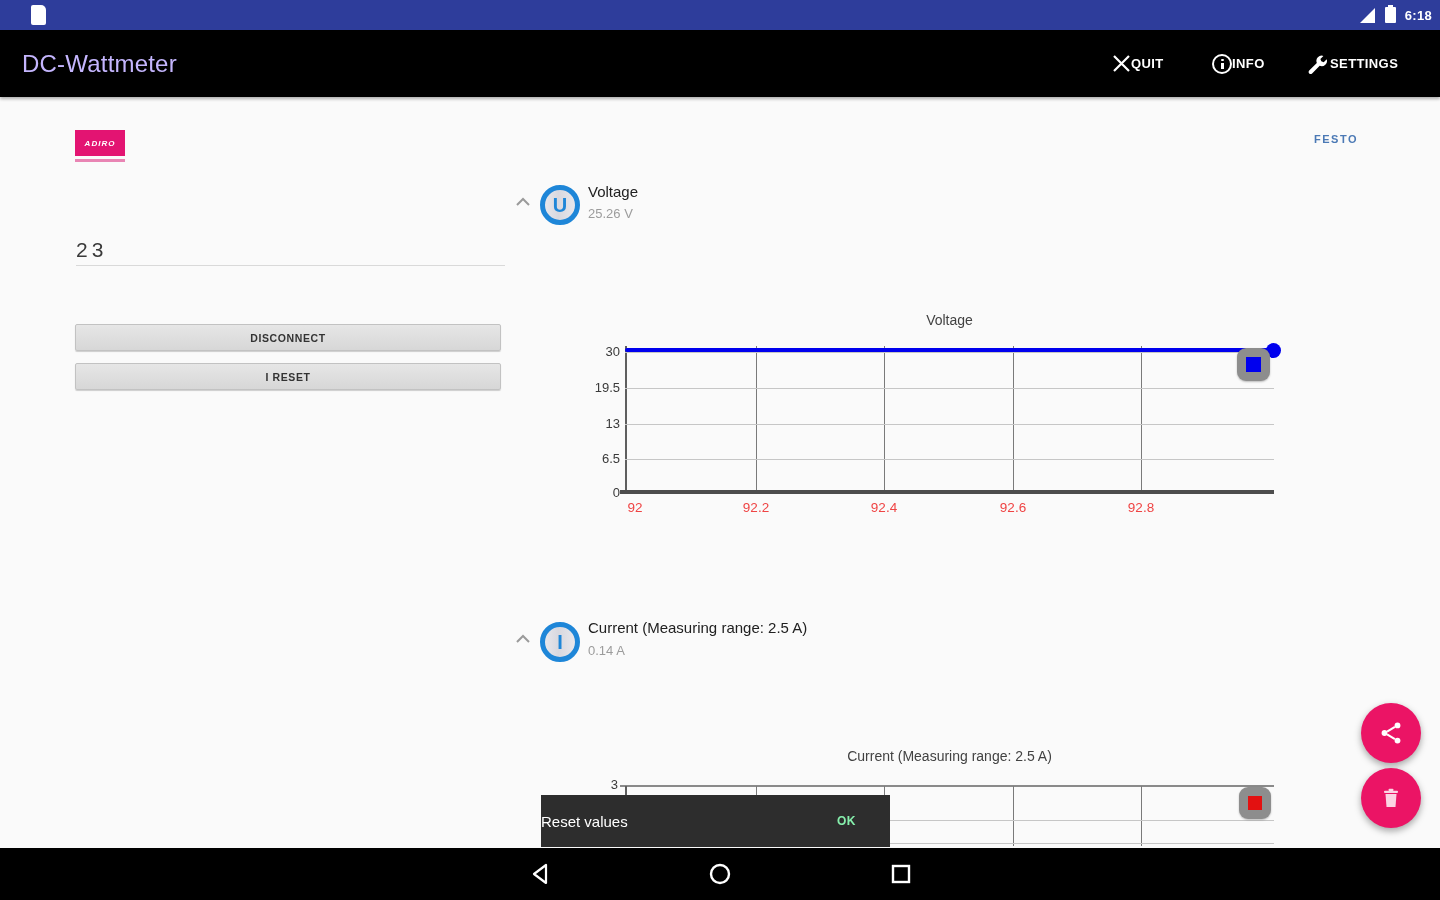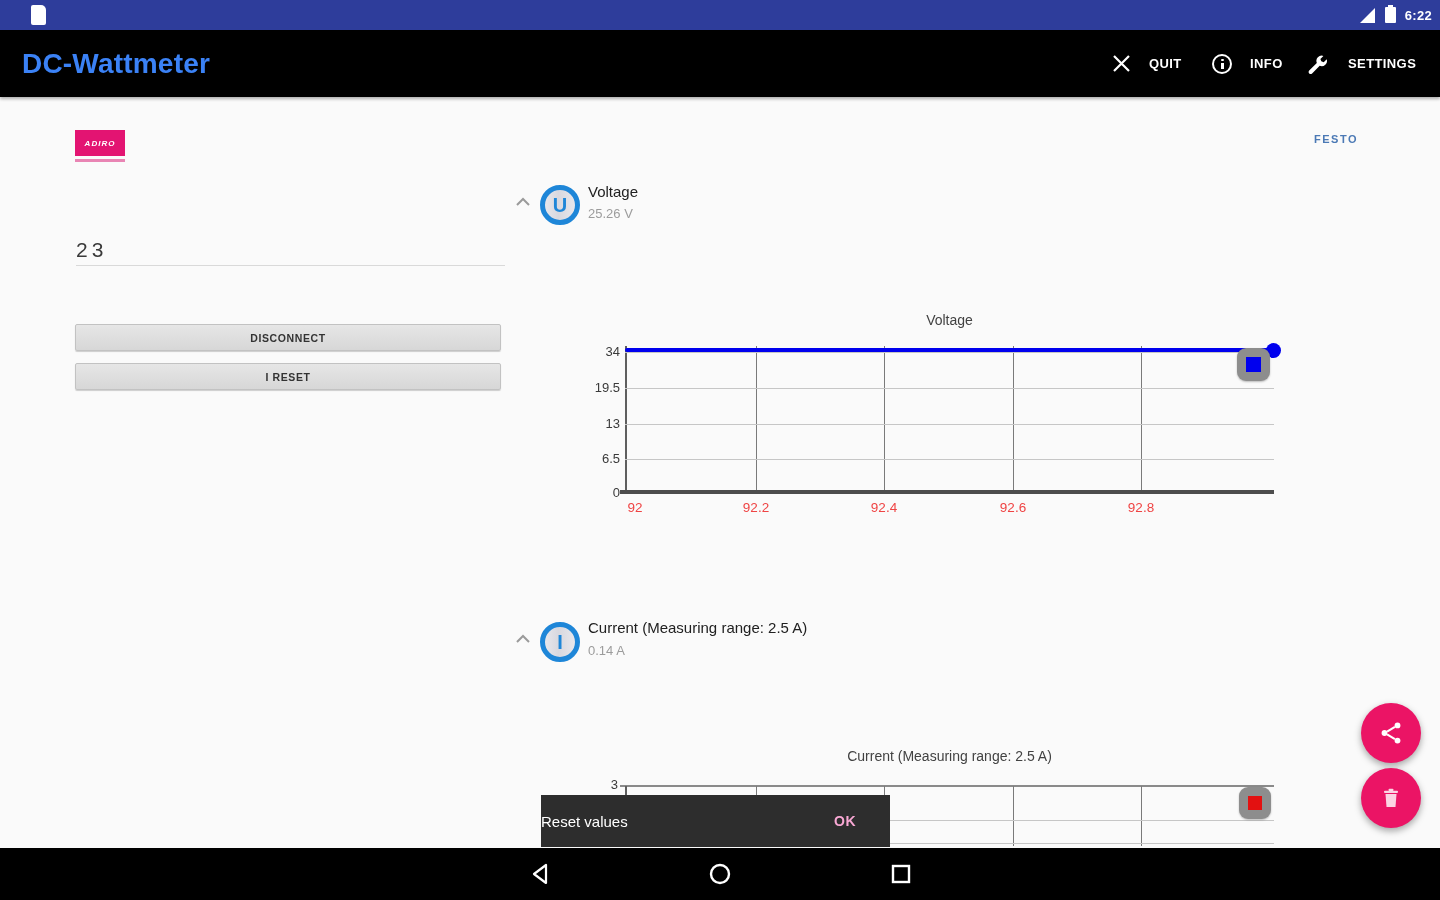--- a/index.html
+++ b/index.html
@@ -10,22 +10,22 @@
   
   .statusbar { position:absolute; left:0; top:0; width:1440px; height:30px; background:#2e3d9b; color:#fff; z-index:10; }
   .notif { position:absolute; left:31px; top:5px; width:15px; height:20px; background:#fff; border-radius:2px 5px 2px 2px; }
   .sb-right { position:absolute; right:8px; top:0; height:30px; display:flex; align-items:center; gap:9px; }
   .battery { width:11px; height:16px; background:#fff; border-radius:1px; position:relative; }
   .battery:before { content:""; position:absolute; top:-2px; left:3px; width:5px; height:2px; background:#fff; }
   .sb-time { font-size:13px; font-weight:bold; letter-spacing:.3px; }
 
   
   .appbar { position:absolute; left:0; top:30px; width:1440px; height:67px; background:#000; z-index:9; box-shadow:0 2px 3px rgba(0,0,0,.3); }
-  .appbar h1 { position:absolute; left:22px; top:0; line-height:67px; font-size:28px; font-weight:bold; color:#3b82f6; letter-spacing:.2px; }
-  .bar-action { position:absolute; top:0; height:67px; display:flex; align-items:center; gap:18px; color:#fff; cursor:pointer; }
+  .appbar h1 { position:absolute; left:22px; top:0; line-height:67px; font-size:24px; font-weight:normal; color:#c4b5fd; letter-spacing:.2px; }
+  .bar-action { position:absolute; top:0; height:67px; display:flex; align-items:center; gap:0; color:#fff; cursor:pointer; }
   .bar-action span { font-size:13px; font-weight:bold; letter-spacing:.4px; }
   .info-circle { width:20px; height:20px; border:2px solid #fff; border-radius:50%; position:relative; }
   .info-circle:before { content:""; position:absolute; left:7px; top:3px; width:2.5px; height:2.5px; background:#fff; border-radius:50%; }
   .info-circle:after { content:""; position:absolute; left:7px; top:7.5px; width:2.5px; height:6px; background:#fff; }
 
   
   .adiro { position:absolute; left:75px; top:130px; width:50px; height:26px; background:#e31472; color:#fff; font-size:8px; font-weight:bold; font-style:italic; display:flex; align-items:center; justify-content:center; letter-spacing:1px; }
   .adiro-underline { position:absolute; left:75px; top:159px; width:50px; height:3px; background:#e985b4; }
   .field { position:absolute; left:76px; width:429px; height:32px; border:none; border-bottom:1.5px solid #d9d9d9; background:transparent; font-family:"Liberation Sans",sans-serif; font-size:21px; color:#3a3a3a; letter-spacing:4px; outline:none; }
   .field.ip { top:182px; }
@@ -49,21 +49,21 @@
   .ytick { position:absolute; width:50px; text-align:right; font-size:13px; color:#3a3a3a; }
   .xtick { position:absolute; width:56px; text-align:center; font-size:13.5px; color:#ef4444; }
   .series-line { position:absolute; height:4px; background:#0000ee; border-radius:2px; }
   .series-dot { position:absolute; width:15px; height:15px; border-radius:50%; background:#0000ee; }
   .legend-box { position:absolute; width:33px; height:33px; background:#8d8d8d; border-radius:9px; display:flex; align-items:center; justify-content:center; box-shadow:0 1px 2px rgba(0,0,0,.25); }
   .legend-swatch { width:15px; height:15px; }
 
   
   .snackbar { position:absolute; left:541px; top:795px; width:349px; height:52px; background:#2d2d2d; display:flex; align-items:center; z-index:5; }
   .snackbar .msg { color:#fff; font-size:15px; }
-  .snackbar .ok { position:absolute; right:34px; color:#f9a8d4; font-size:14px; font-weight:bold; letter-spacing:.5px; cursor:pointer; }
+  .snackbar .ok { position:absolute; right:34px; color:#86efac; font-size:12px; font-weight:bold; letter-spacing:.5px; cursor:pointer; }
 
   
   .fab { position:absolute; width:60px; height:60px; border-radius:50%; background:#eb1465; display:flex; align-items:center; justify-content:center; box-shadow:0 3px 7px rgba(0,0,0,.35); cursor:pointer; z-index:7; }
   .fab.share { left:1361px; top:703px; }
   .fab.trash { left:1361px; top:768px; }
 
   
   .navbar { position:absolute; left:0; top:848px; width:1440px; height:52px; background:#000; z-index:6; }
   .nav-btn { position:absolute; top:0; width:80px; height:52px; display:flex; align-items:center; justify-content:center; cursor:pointer; }
 </style>
@@ -73,21 +73,21 @@
 <div id="screen">
 
   <header class="statusbar">
     <div class="notif"></div>
     <div class="sb-right">
       <svg width="17" height="17" viewBox="0 0 17 17">
         <polygon points="1,16 16,16 16,1" fill="#fff"></polygon>
         <rect x="10" y="0" width="3" height="3" fill="#2e3d9b"></rect>
       </svg>
       <div class="battery"></div>
-      <span class="sb-time">6:22</span>
+      <span class="sb-time">6:18</span>
     </div>
   </header>
 
   <header class="appbar">
     <h1>DC-Wattmeter</h1>
 
     <div class="bar-action" style="left:1112px">
       <svg width="19" height="19" viewBox="0 0 19 19">
         <path d="M2 2 L17 17 M17 2 L2 17" stroke="#fff" stroke-width="2.2" fill="none"></path>
       </svg>
@@ -130,21 +130,21 @@
     <div class="vline" style="left:756px; top:346px; height:147px;"></div>
     <div class="vline" style="left:884px; top:346px; height:147px;"></div>
     <div class="vline" style="left:1013px; top:346px; height:147px;"></div>
     <div class="vline" style="left:1141px; top:346px; height:147px;"></div>
     <div class="hline" style="left:625px; top:352px; width:649px;"></div>
     <div class="hline" style="left:625px; top:388px; width:649px;"></div>
     <div class="hline" style="left:625px; top:424px; width:649px;"></div>
     <div class="hline" style="left:625px; top:459px; width:649px;"></div>
     <div class="x-axis-heavy" style="left:620px; top:490px; width:654px;"></div>
 
-    <div class="ytick" style="left:570px; top:344px;">34</div>
+    <div class="ytick" style="left:570px; top:344px;">30</div>
     <div class="ytick" style="left:570px; top:380px;">19.5</div>
     <div class="ytick" style="left:570px; top:416px;">13</div>
     <div class="ytick" style="left:570px; top:451px;">6.5</div>
     <div class="ytick" style="left:570px; top:485px;">0</div>
 
     <div class="xtick" style="left:607px; top:500px;">92</div>
     <div class="xtick" style="left:728px; top:500px;">92.2</div>
     <div class="xtick" style="left:856px; top:500px;">92.4</div>
     <div class="xtick" style="left:985px; top:500px;">92.6</div>
     <div class="xtick" style="left:1113px; top:500px;">92.8</div>

